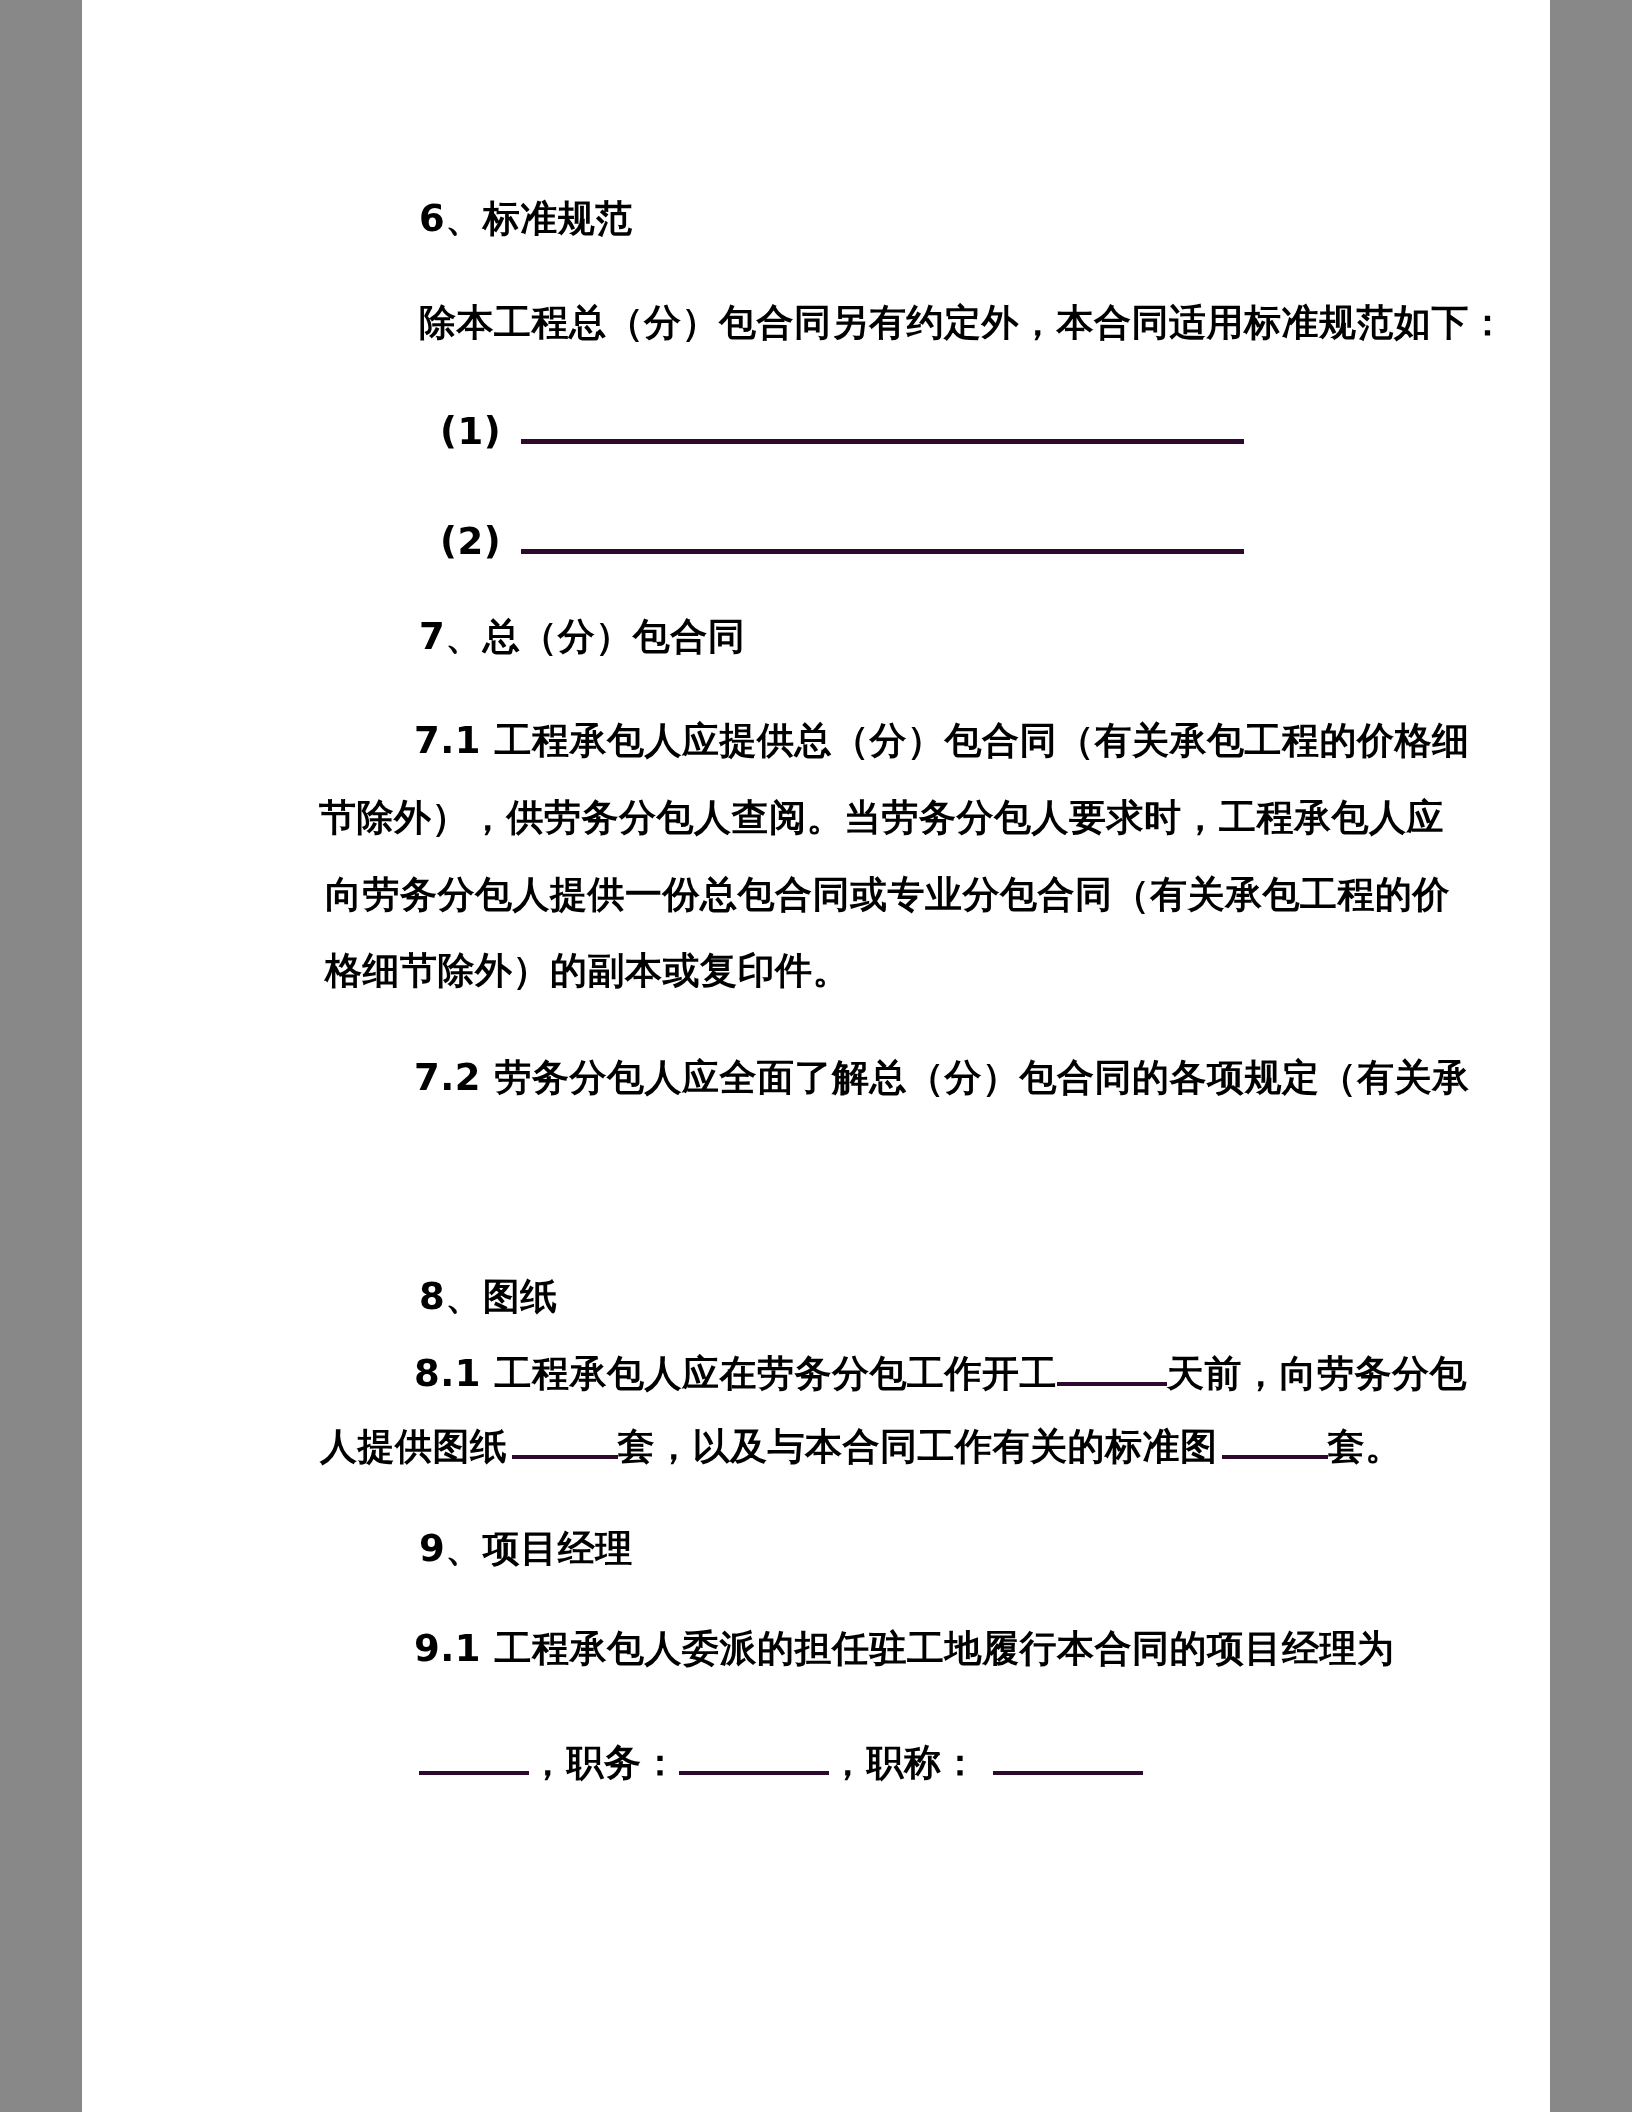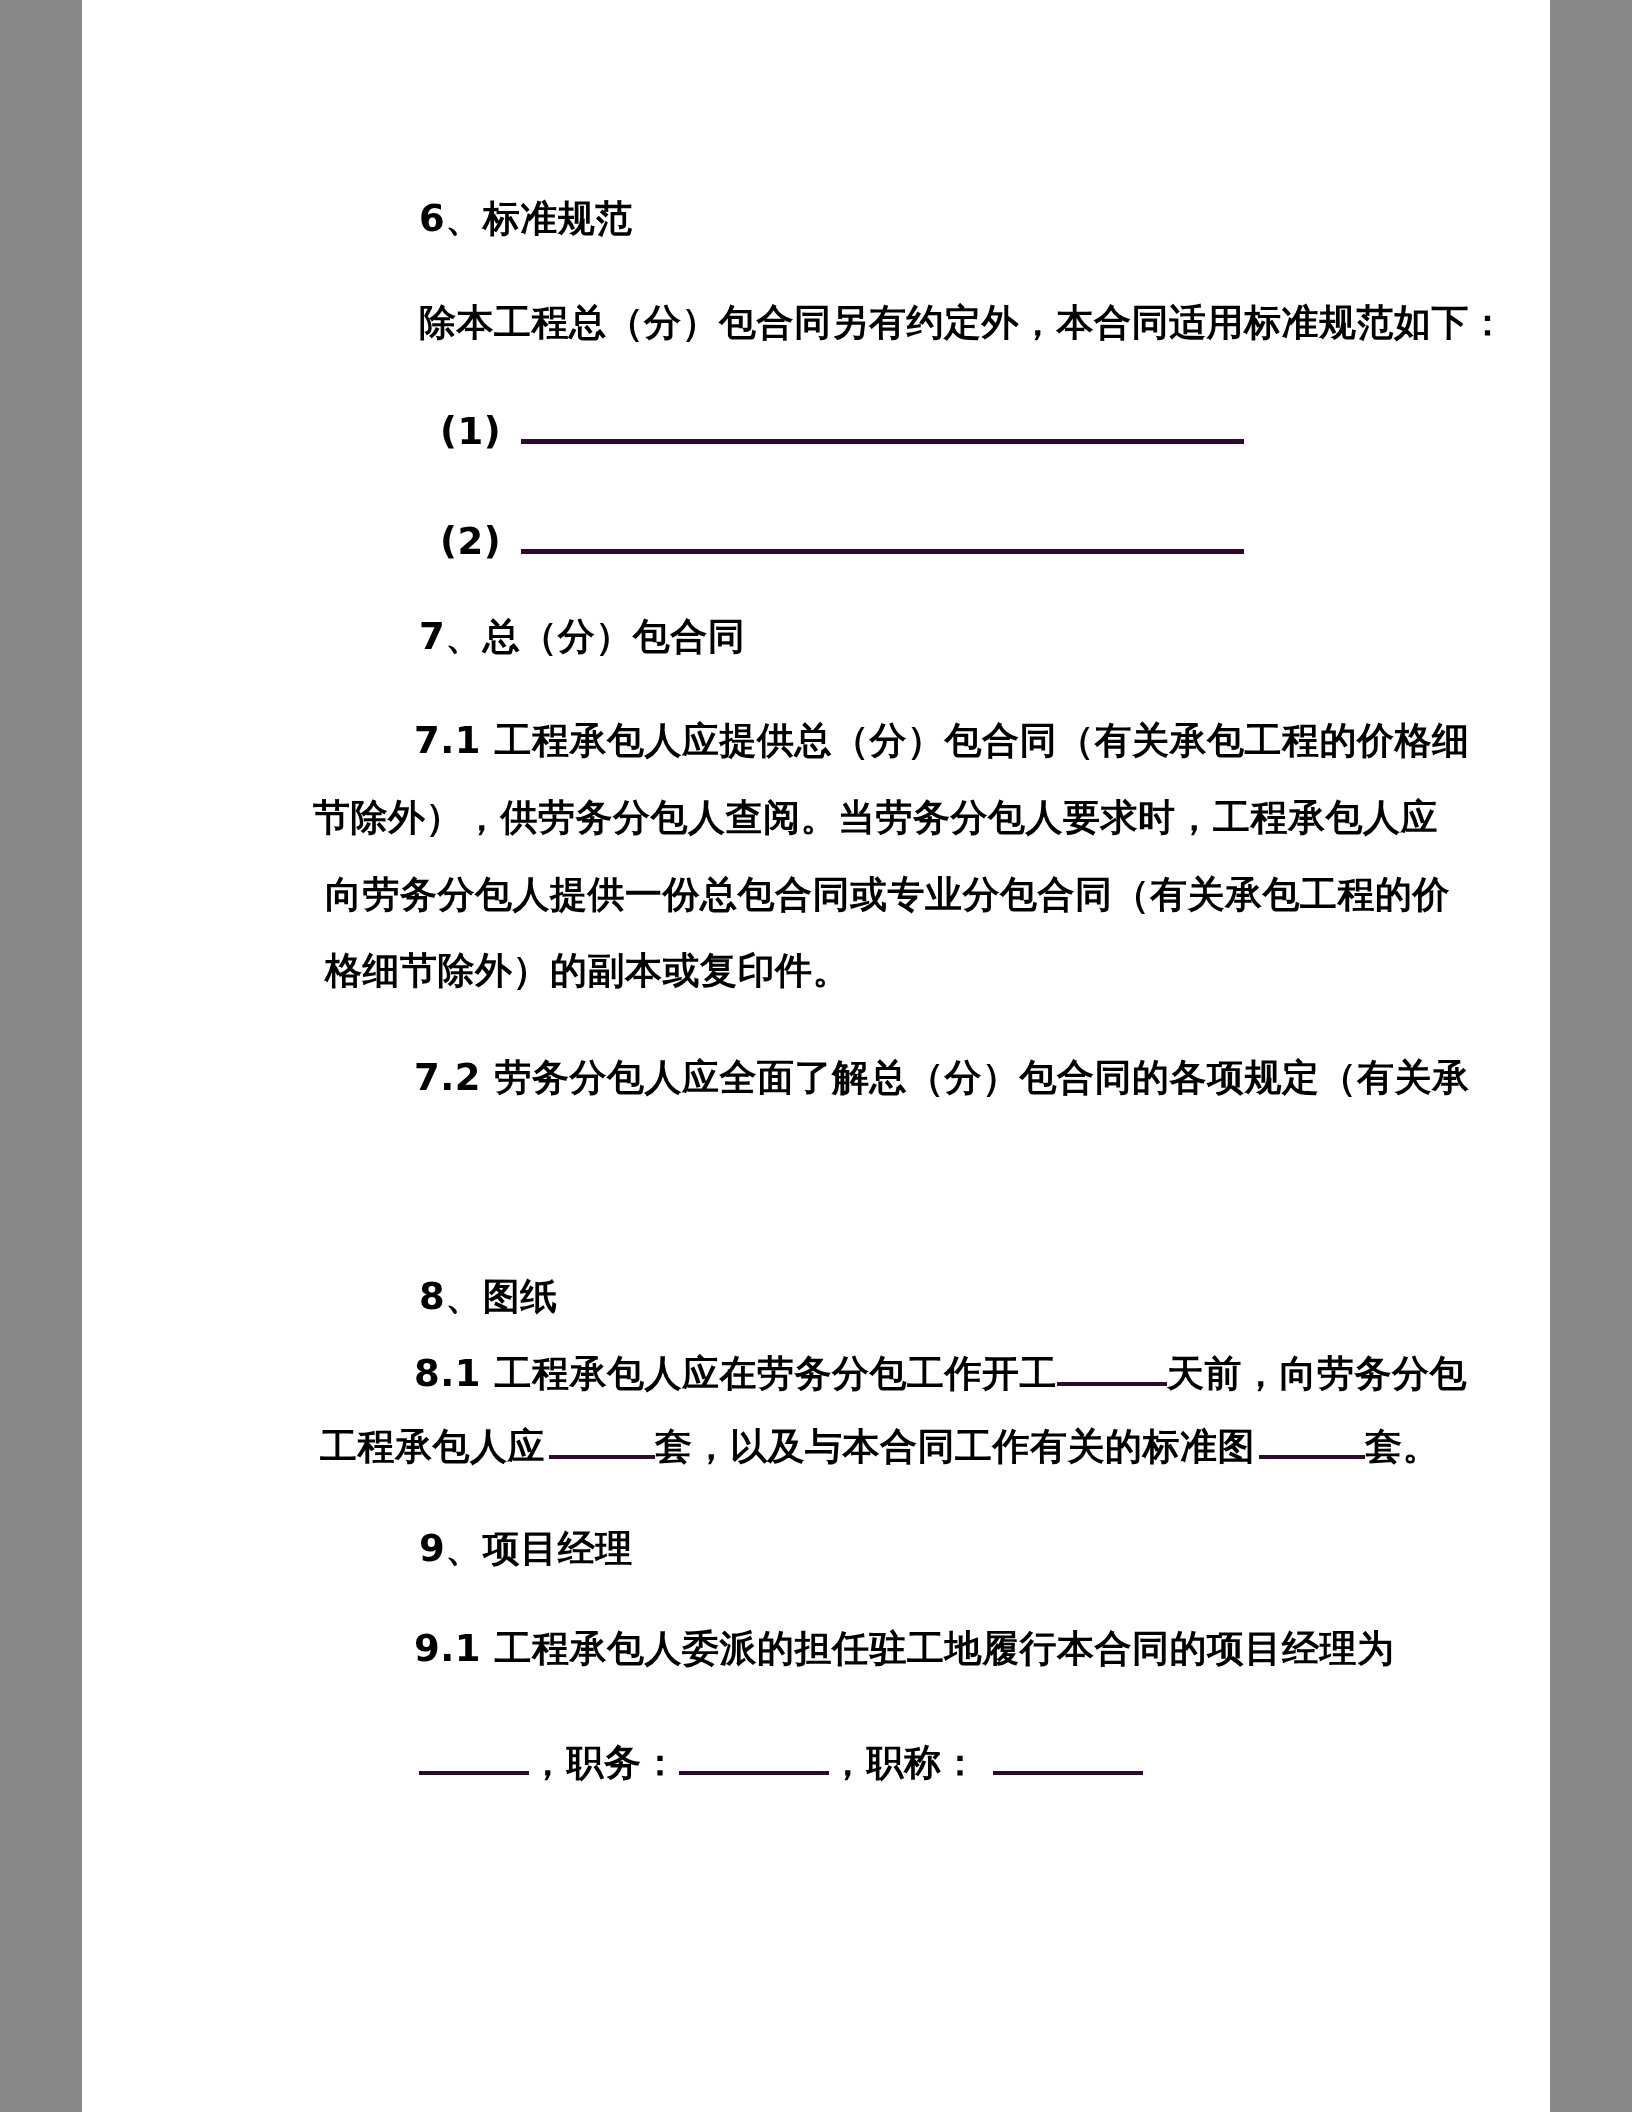--- a/index.html
+++ b/index.html
@@ -42,34 +42,34 @@
     <span>(1)</span><span class="blank long" style="width:723px;margin-left:20px"></span>
   </div>
 
   <div class="line" style="top:512px;left:358px">
     <span>(2)</span><span class="blank long" style="width:723px;margin-left:20px"></span>
   </div>
 
   <div class="line" style="top:614px;left:337px">7、总（分）包合同</div>
 
   <div class="line" style="top:718px;left:332px">7.1 工程承包人应提供总（分）包合同（有关承包工程的价格细</div>
-  <div class="line" style="top:795px;left:231px">节除外），供劳务分包人查阅。当劳务分包人要求时，工程承包人应</div>
+  <div class="line" style="top:795px;left:237px">节除外），供劳务分包人查阅。当劳务分包人要求时，工程承包人应</div>
   <div class="line" style="top:948px;left:243px">格细节除外）的副本或复印件。</div>
   <div class="line" style="top:872px;left:243px">向劳务分包人提供一份总包合同或专业分包合同（有关承包工程的价</div>
 
   <div class="line" style="top:1055px;left:332px">7.2 劳务分包人应全面了解总（分）包合同的各项规定（有关承</div>
 
   <div class="line" style="top:1274px;left:337px">8、图纸</div>
 
   <div class="line" style="top:1345px;left:332px">
     <span>8.1 工程承包人应在劳务分包工作开工</span><span class="blank" style="width:110px"></span><span>天前，向劳务分包</span>
   </div>
 
   <div class="line" style="top:1418px;left:238px">
-    <span>工程承包人应</span><span class="blank" style="width:106px;margin-left:4px"></span><span>套，以及与本合同工作有关的标准图</span><span class="blank" style="width:106px;margin-left:4px"></span><span>套。</span>
+    <span>人提供图纸</span><span class="blank" style="width:106px;margin-left:4px"></span><span>套，以及与本合同工作有关的标准图</span><span class="blank" style="width:106px;margin-left:4px"></span><span>套。</span>
   </div>
 
   <div class="line" style="top:1526px;left:337px">9、项目经理</div>
 
   <div class="line" style="top:1626px;left:332px">9.1 工程承包人委派的担任驻工地履行本合同的项目经理为</div>
 
   <div class="line" style="top:1734px;left:337px">
     <span class="blank" style="width:110px"></span><span>，职务：</span><span class="blank" style="width:150px"></span><span>，职称：</span><span class="blank" style="width:150px;margin-left:14px"></span>
   </div>
 

